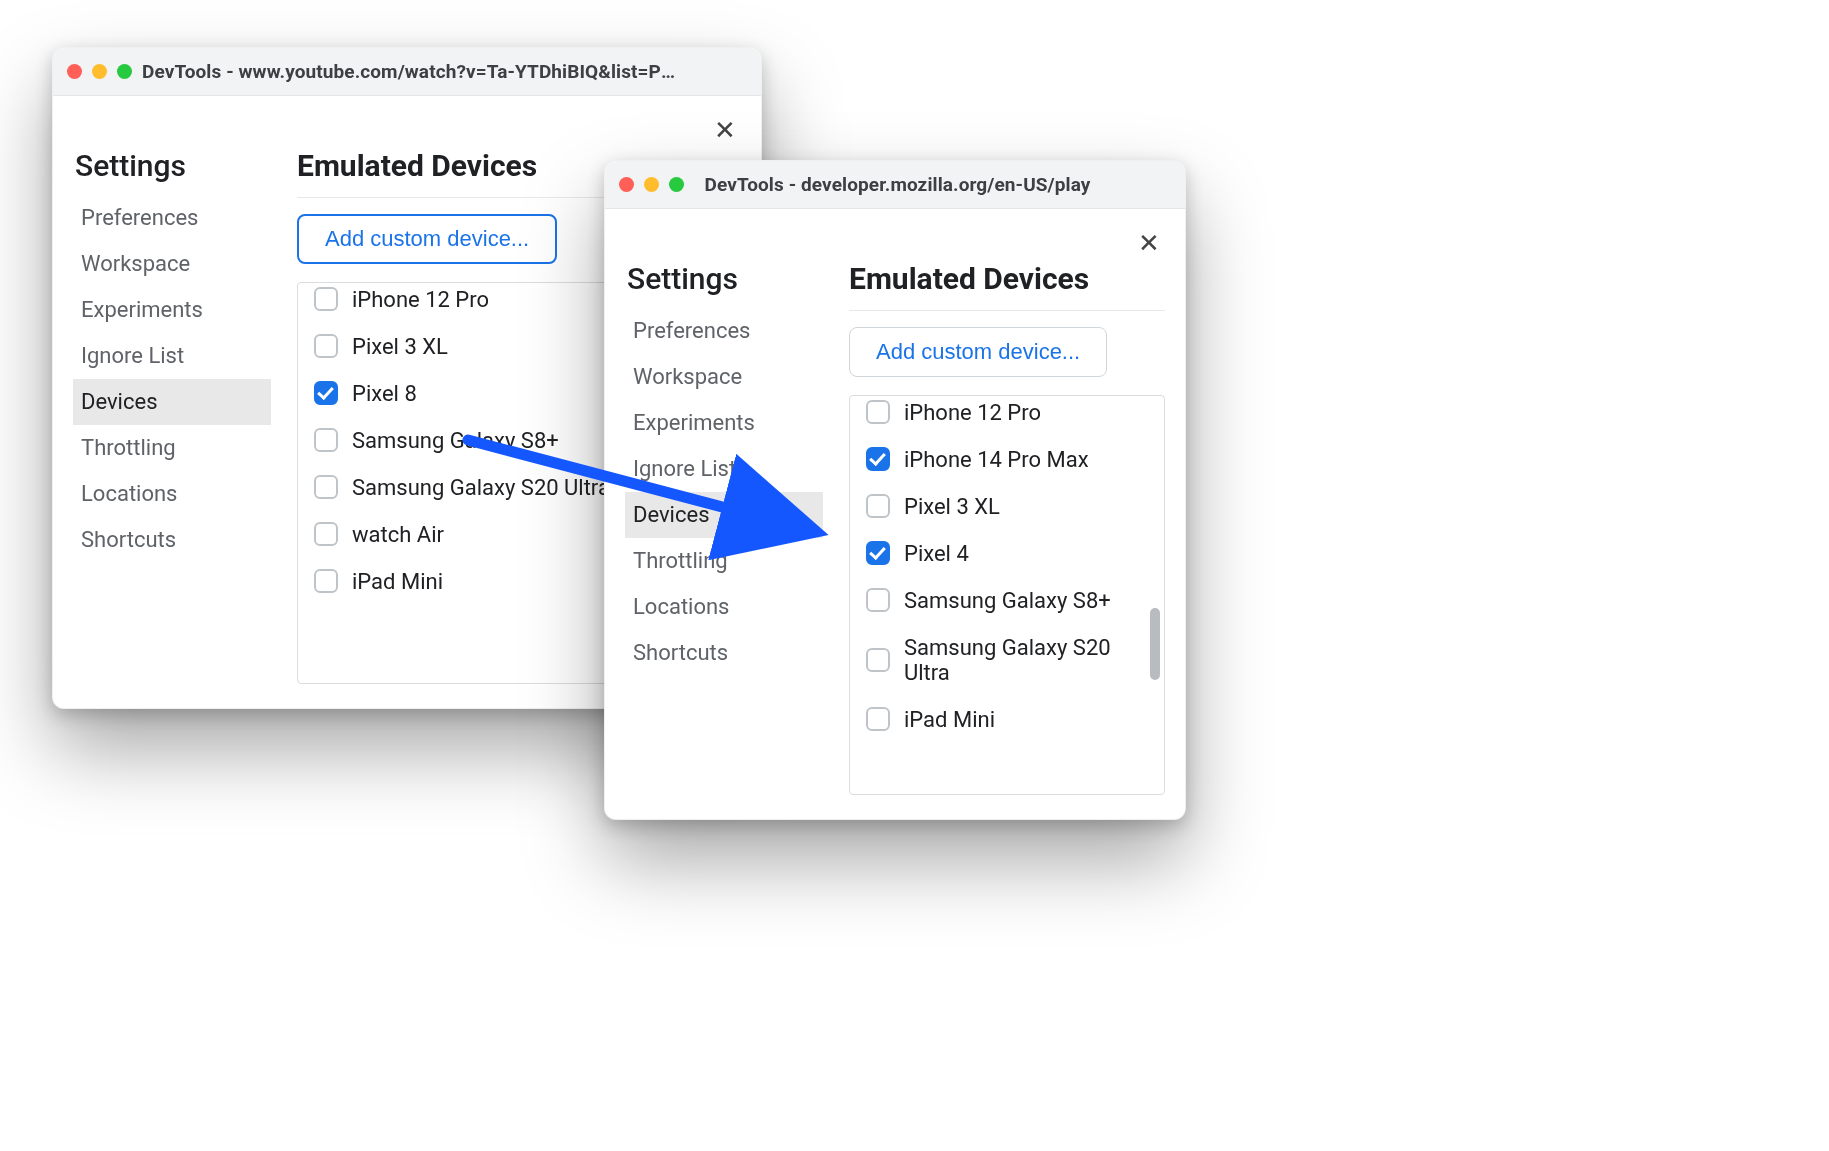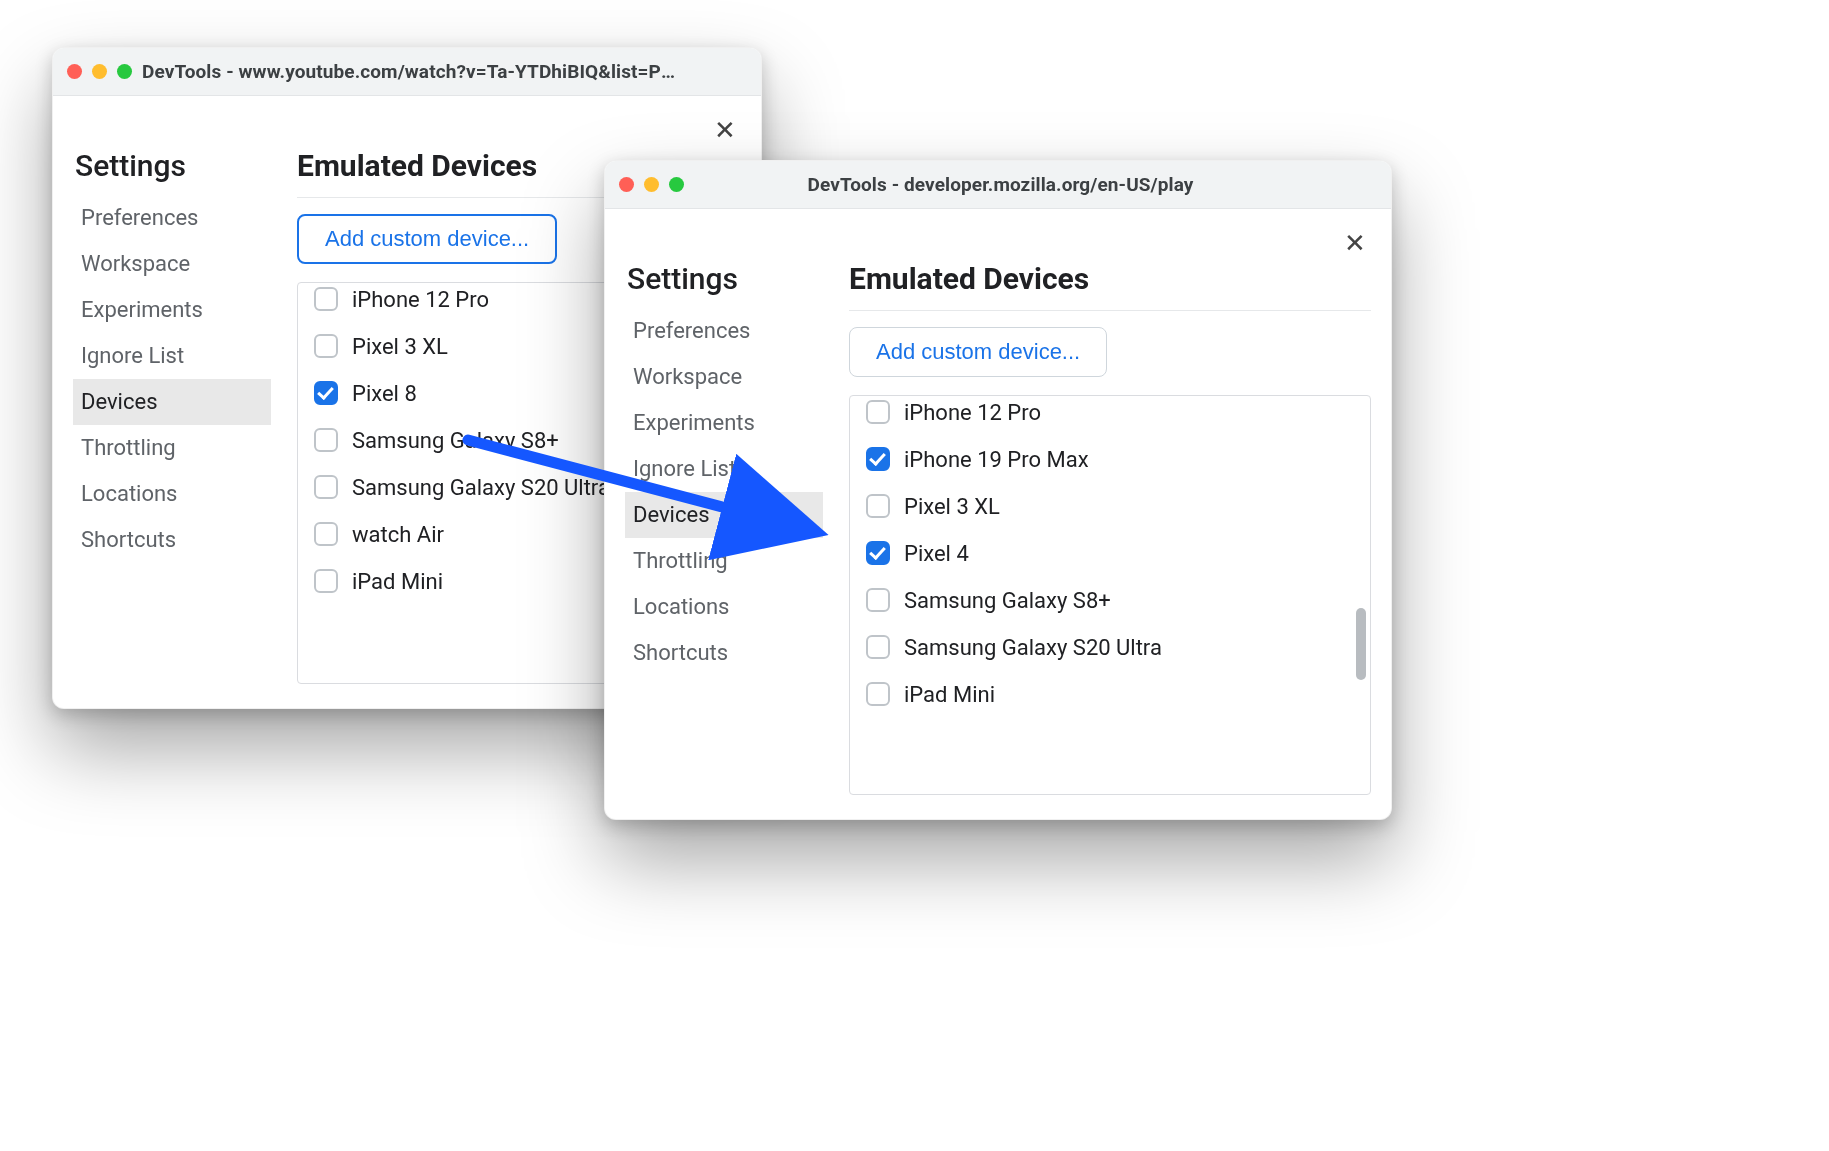--- a/index.html
+++ b/index.html
@@ -176,21 +176,21 @@
                   <span class="chk"></span>
                   <span class="dev-label">iPad Mini</span>
                 </div>
               </div>
           </div>
         </section>
       </div>
     </div>
   </div>
 
-  <div class="panel" style="left:604px;top:160px;width:788px;height:660px;">
+  <div class="panel" style="left:604px;top:160px;width:582px;height:660px;">
     <div class="titlebar">
       <div class="tl-dots">
         <div class="tl-dot dot-red"></div>
         <div class="tl-dot dot-yellow"></div>
         <div class="tl-dot dot-green"></div>
       </div>
       <div class="tl-title">DevTools - developer.mozilla.org/en-US/play</div>
       <div style="width:60px"></div>
     </div>
     <div class="body">
@@ -234,21 +234,21 @@
             <button class="add-btn">Add custom device...</button>
           </div>
           <div class="list-frame">
             <div class="dev-list" id="devs-b">
                 <div class="dev-row">
                   <span class="chk"></span>
                   <span class="dev-label">iPhone 12 Pro</span>
                 </div>
                 <div class="dev-row">
                   <span class="chk checked"></span>
-                  <span class="dev-label">iPhone 19 Pro Max</span>
+                  <span class="dev-label">iPhone 14 Pro Max</span>
                 </div>
                 <div class="dev-row">
                   <span class="chk"></span>
                   <span class="dev-label">Pixel 3 XL</span>
                 </div>
                 <div class="dev-row">
                   <span class="chk checked"></span>
                   <span class="dev-label">Pixel 4</span>
                 </div>
                 <div class="dev-row">

